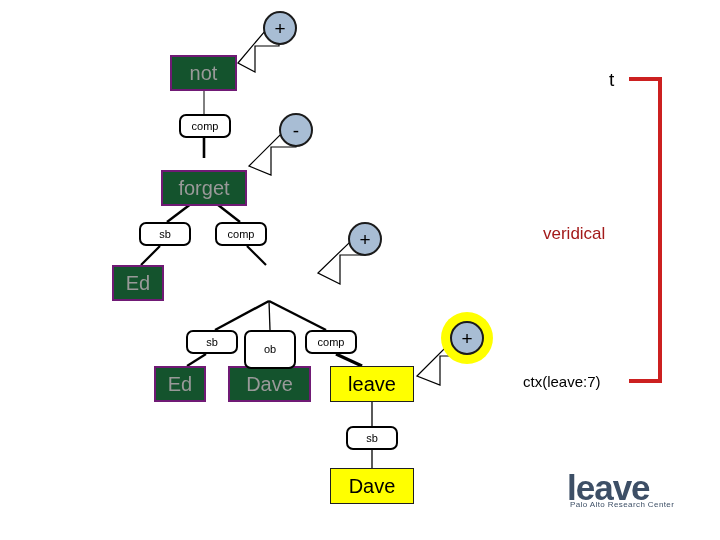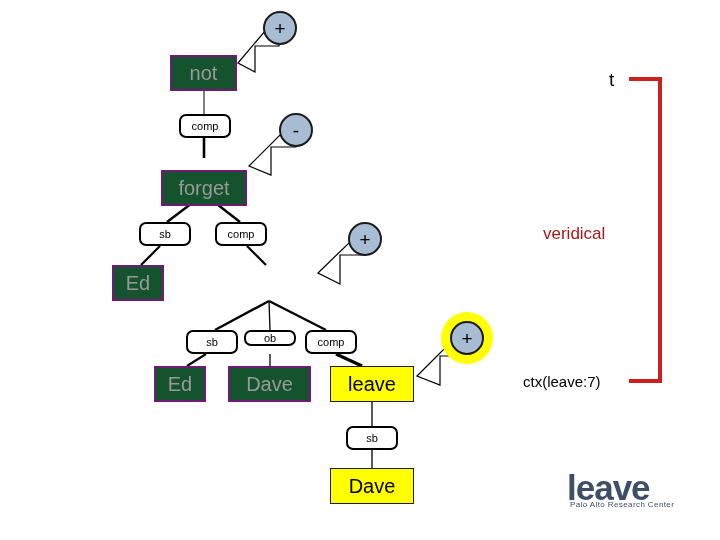--- a/index.html
+++ b/index.html
@@ -172,21 +172,21 @@
   <div class="node sel" style="left:330px; top:468px; width:84px; height:36px;">Dave</div>
 
   <div class="role" style="left:179px; top:114px; width:52px; height:24px;">comp</div>
 
   <div class="role" style="left:139px; top:222px; width:52px; height:24px;">sb</div>
 
   <div class="role" style="left:215px; top:222px; width:52px; height:24px;">comp</div>
 
   <div class="role" style="left:186px; top:330px; width:52px; height:24px;">sb</div>
 
-  <div class="role" style="left:244px; top:330px; width:52px; height:16px;">ob</div>
+  <div class="role" style="left:244px; top:330px; width:52px; height:39px;">ob</div>
 
   <div class="role" style="left:305px; top:330px; width:52px; height:24px;">comp</div>
 
   <div class="role" style="left:346px; top:426px; width:52px; height:24px;">sb</div>
 
   <div class="badge" style="left:263px; top:11px;">+</div>
 
   <div class="badge" style="left:279px; top:113px;">-</div>
 
   <div class="badge" style="left:348px; top:222px;">+</div>

